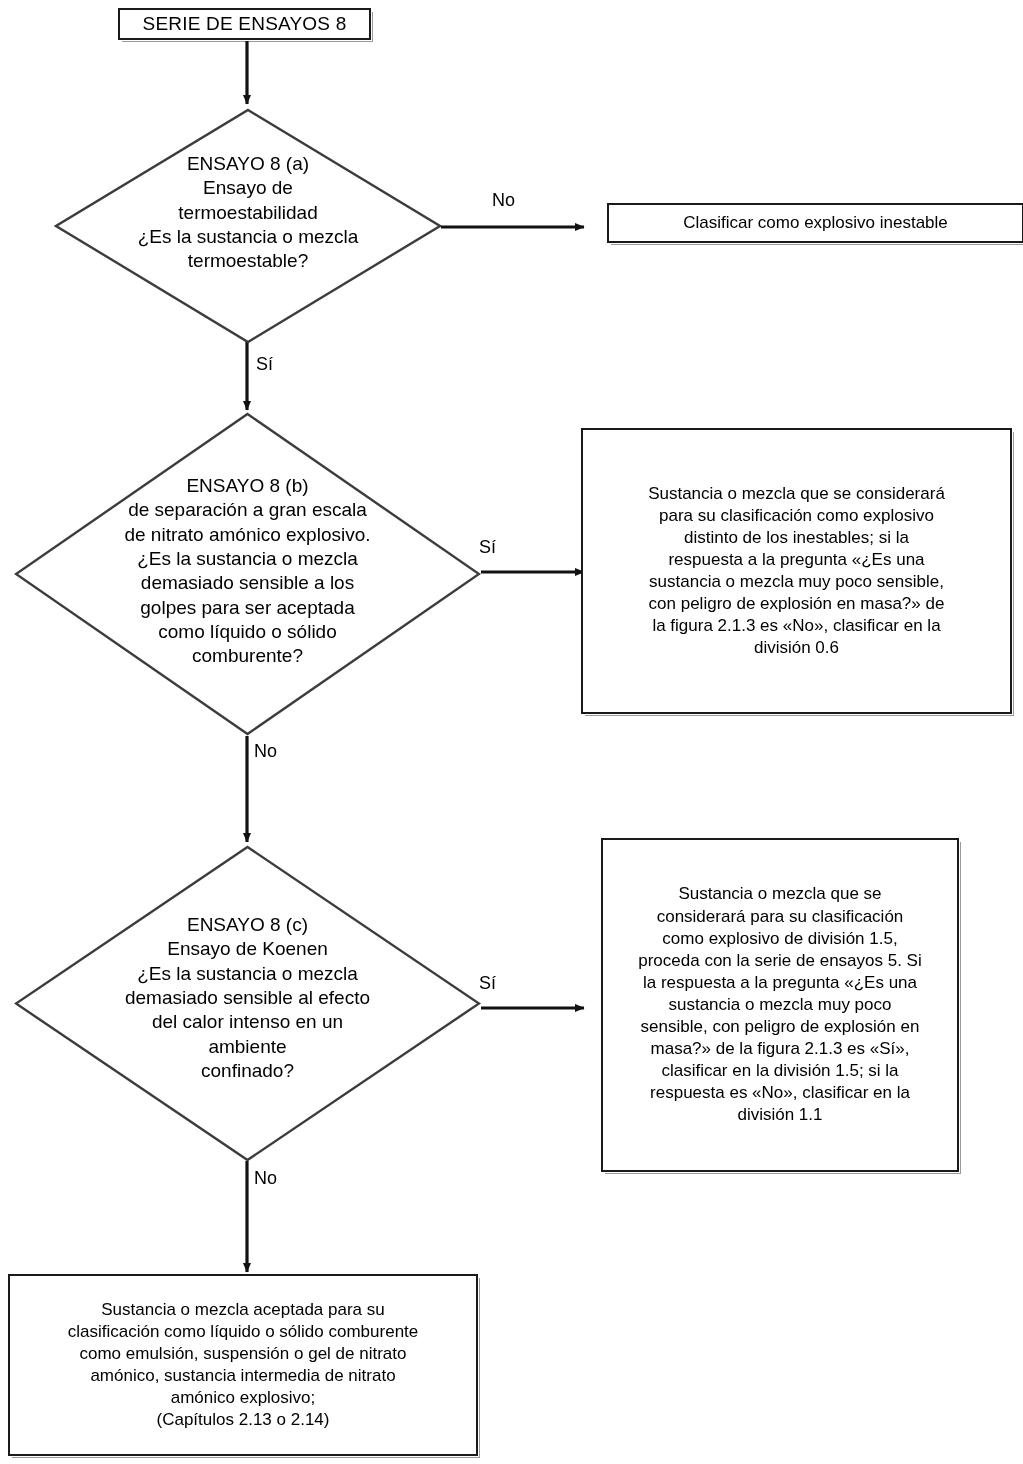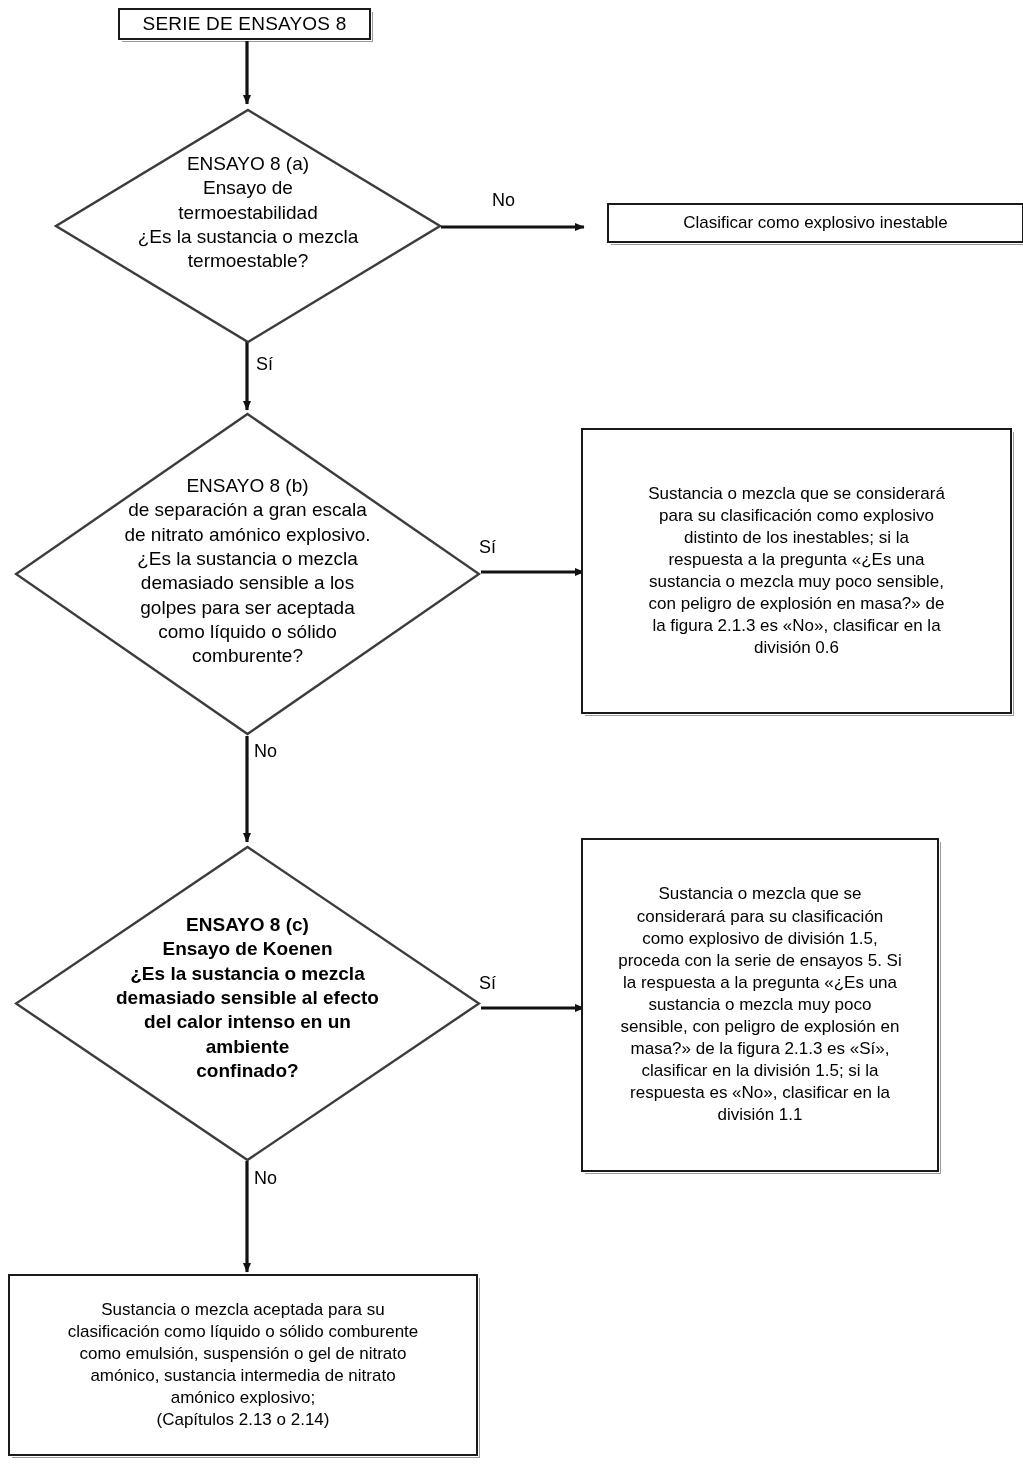--- a/index.html
+++ b/index.html
@@ -156,36 +156,36 @@
     <div class="box-inner">Sustancia o mezcla que se considerará
 para su clasificación como explosivo
 distinto de los inestables; si la
 respuesta a la pregunta «¿Es una
 sustancia o mezcla muy poco sensible,
 con peligro de explosión en masa?» de
 la figura 2.1.3 es «No», clasificar en la
 división 0.6</div>
   </div>
 
-  <div class="diamond node" style="left:14px; top:845px; width:467px; height:317px;font-weight:bold;">
+  <div class="diamond node" style="left:14px; top:845px; width:467px; height:317px;">
     <svg viewBox="0 0 467 317" preserveAspectRatio="none">
       <polygon points="233.5,2 465,158.5 233.5,315 2,158.5" fill="#ffffff" stroke="#3c3c3c" stroke-width="2.4"></polygon>
     </svg>
     <div class="diamond-label" style="top:68px;">ENSAYO 8 (c)
 Ensayo de Koenen
 ¿Es la sustancia o mezcla
 demasiado sensible al efecto
 del calor intenso en un
 ambiente
 confinado?</div>
   </div>
   <div class="edge-label" style="left:479px; top:974px;">Sí</div>
   <div class="edge-label" style="left:254px; top:1169px;">No</div>
 
-  <div class="node box" style="left:581px; top:838px; width:358px; height:334px;">
+  <div class="node box" style="left:601px; top:838px; width:358px; height:334px;">
     <div class="box-inner">Sustancia o mezcla que se
 considerará para su clasificación
 como explosivo de división 1.5,
 proceda con la serie de ensayos 5. Si
 la respuesta a la pregunta «¿Es una
 sustancia o mezcla muy poco
 sensible, con peligro de explosión en
 masa?» de la figura 2.1.3 es «Sí»,
 clasificar en la división 1.5; si la
 respuesta es «No», clasificar en la

